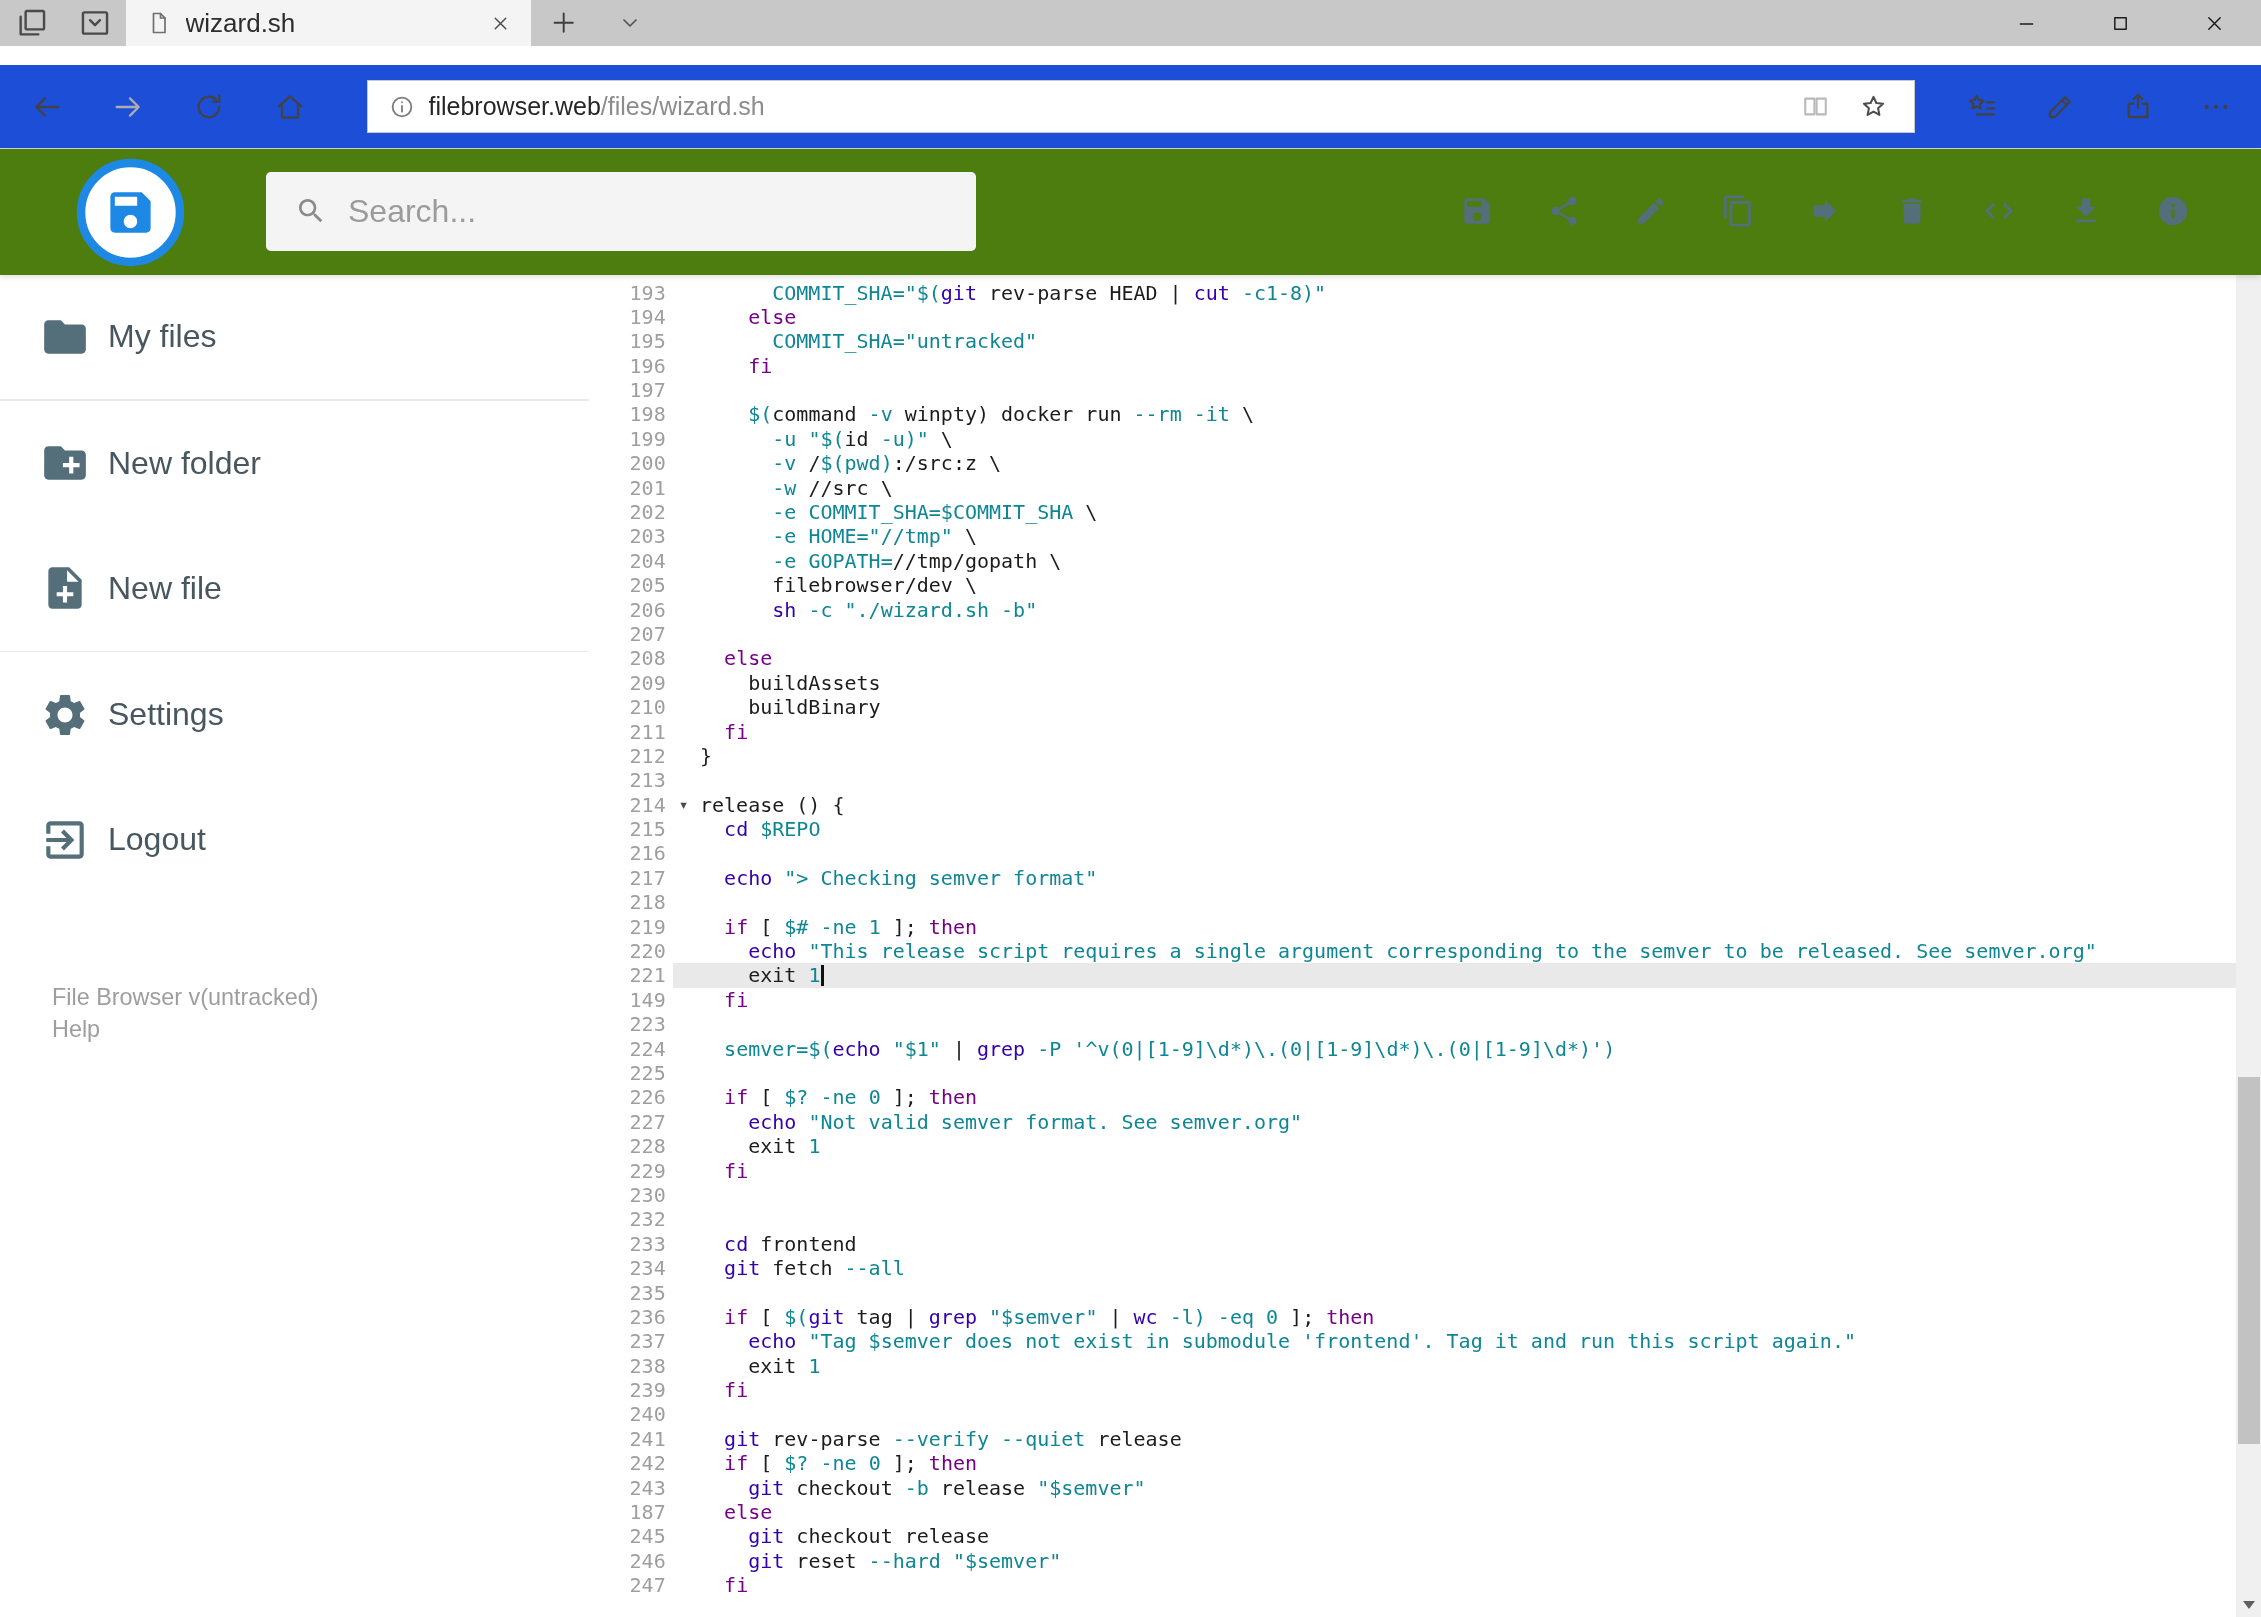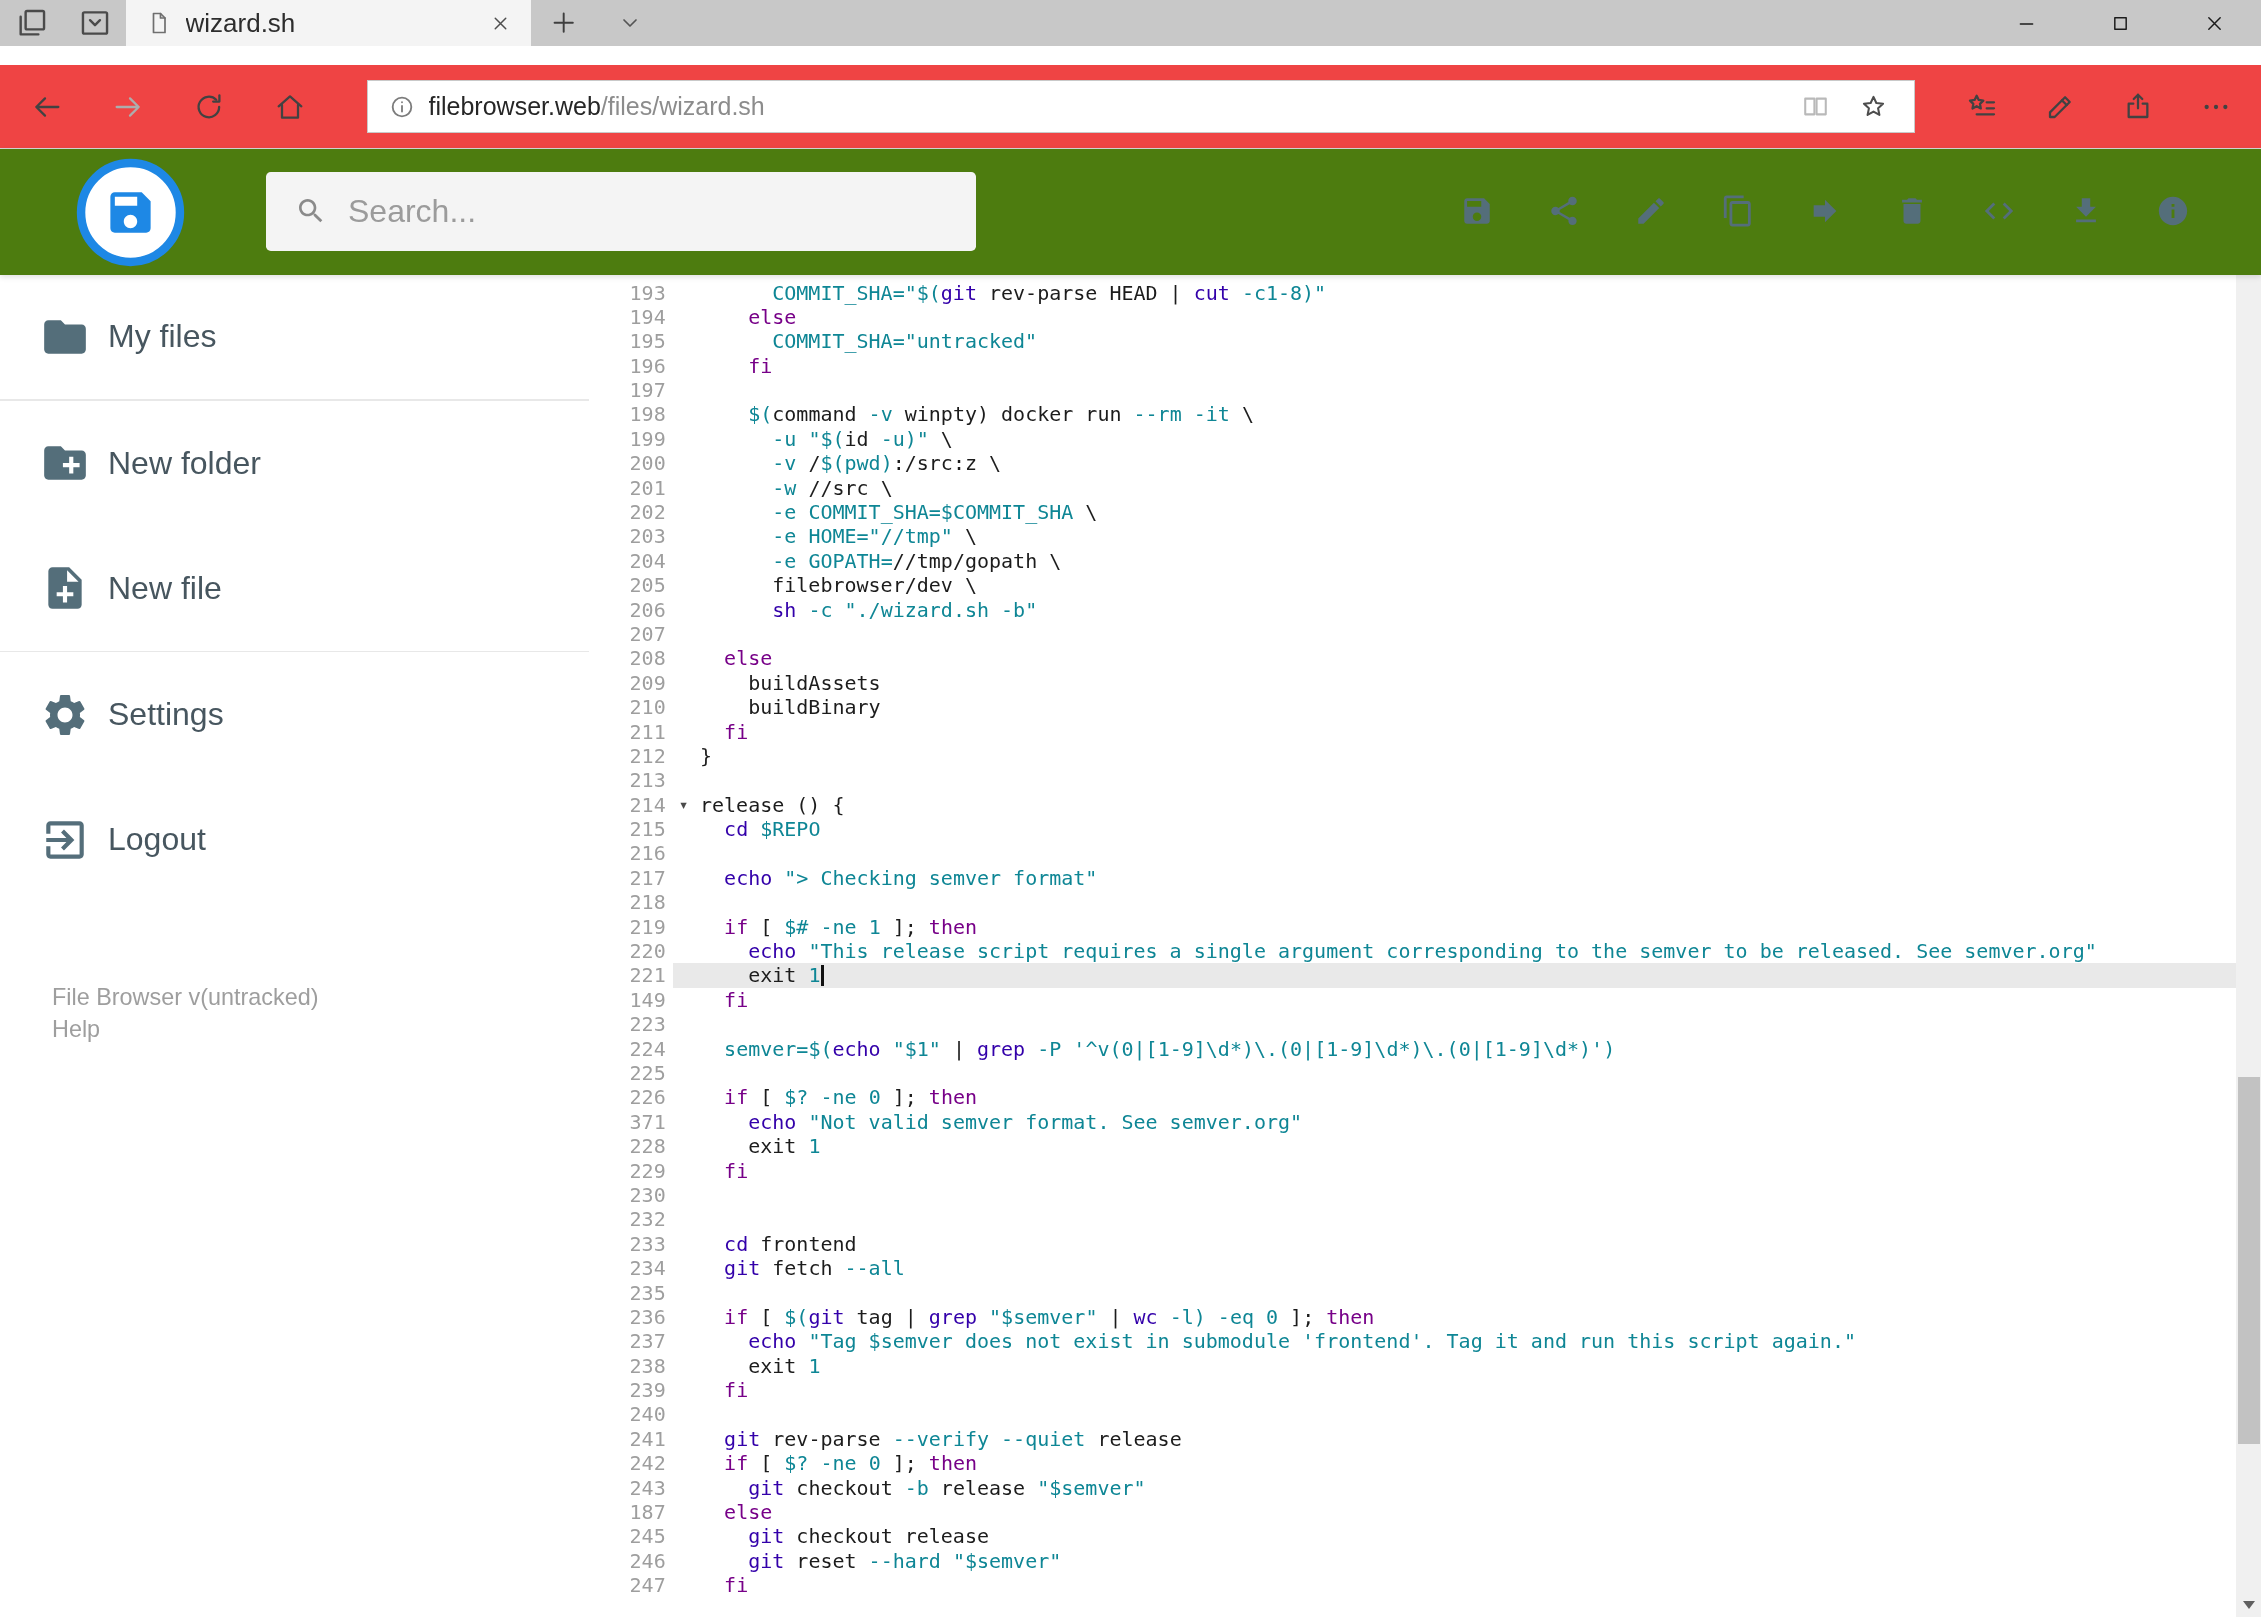--- a/index.html
+++ b/index.html
@@ -19,21 +19,21 @@
   .tab-close { width:32px; height:32px; display:flex; align-items:center; justify-content:center; color:#4d4d4d; }
   .tab-close svg { width:21px; height:21px; }
   .newtab-btn, .tablist-btn { width:66px; display:flex; align-items:center; justify-content:center; color:#3f3f3f; }
   .newtab-btn svg { width:27.4px; height:27.4px; }
   .tablist-btn svg { width:24px; height:24px; color:#555; }
   .win-controls { margin-left:auto; display:flex; align-items:stretch; }
   .win-btn { width:94px; display:flex; align-items:center; justify-content:center; color:#1c1c1c; }
   .win-btn svg { width:21px; height:21px; }
 
   
-  .navbar { position:absolute; left:0; top:65px; width:100%; height:84px; background:#ef4444;
+  .navbar { position:absolute; left:0; top:65px; width:100%; height:84px; background:#1d4ed8;
     border-bottom:1.6px solid #d5d5d5; display:flex; align-items:center; padding-left:6.5px; }
   .nav-btn { width:81px; height:78px; display:flex; align-items:center; justify-content:center; color:#424242; }
   .nav-btn svg { width:32px; height:32px; }
   .nav-btn.disabled { color:#adadad; }
   .addressbar { margin-left:36px; width:1548px; height:53px; background:#ffffff;
     border:1.6px solid #c9c9c9; display:flex; align-items:center; padding:0 11.3px 0 16px; }
   .addr-info { width:37px; display:flex; align-items:center; justify-content:center; color:#7c7c7c; }
   .addr-info svg { width:26px; height:26px; }
   .url { flex:1; font-size:25px; white-space:nowrap; overflow:hidden; margin-left:8px; }
   .url-domain { color:#262626; }
@@ -376,21 +376,21 @@
       <div class="cm-row"><div class="cm-gutter"><span>217</span></div><div class="cm-code"><span class="tok-d">  </span><span class="tok-b">echo</span><span class="tok-d"> </span><span class="tok-t">"&gt; Checking semver format"</span></div></div>
       <div class="cm-row"><div class="cm-gutter"><span>218</span></div><div class="cm-code"></div></div>
       <div class="cm-row"><div class="cm-gutter"><span>219</span></div><div class="cm-code"><span class="tok-d">  </span><span class="tok-k">if</span><span class="tok-d"> [ </span><span class="tok-t">$#</span><span class="tok-d"> </span><span class="tok-t">-ne</span><span class="tok-d"> </span><span class="tok-t">1</span><span class="tok-d"> ]; </span><span class="tok-k">then</span></div></div>
       <div class="cm-row"><div class="cm-gutter"><span>220</span></div><div class="cm-code"><span class="tok-d">    </span><span class="tok-b">echo</span><span class="tok-d"> </span><span class="tok-t">"This release script requires a single argument corresponding to the semver to be released. See semver.org"</span></div></div>
       <div class="cm-row active"><div class="cm-gutter"><span>221</span></div><div class="cm-code"><span class="tok-d">    exit </span><span class="tok-t">1</span><span class="cm-cursor"></span></div></div>
       <div class="cm-row"><div class="cm-gutter"><span>149</span></div><div class="cm-code"><span class="tok-d">  </span><span class="tok-k">fi</span></div></div>
       <div class="cm-row"><div class="cm-gutter"><span>223</span></div><div class="cm-code"></div></div>
       <div class="cm-row"><div class="cm-gutter"><span>224</span></div><div class="cm-code"><span class="tok-d">  </span><span class="tok-t">semver=$(</span><span class="tok-b">echo</span><span class="tok-d"> </span><span class="tok-t">"$1"</span><span class="tok-d"> | </span><span class="tok-b">grep</span><span class="tok-d"> </span><span class="tok-t">-P</span><span class="tok-d"> </span><span class="tok-t">'^v(0|[1-9]\d*)\.(0|[1-9]\d*)\.(0|[1-9]\d*)')</span></div></div>
       <div class="cm-row"><div class="cm-gutter"><span>225</span></div><div class="cm-code"></div></div>
       <div class="cm-row"><div class="cm-gutter"><span>226</span></div><div class="cm-code"><span class="tok-d">  </span><span class="tok-k">if</span><span class="tok-d"> [ </span><span class="tok-t">$?</span><span class="tok-d"> </span><span class="tok-t">-ne</span><span class="tok-d"> </span><span class="tok-t">0</span><span class="tok-d"> ]; </span><span class="tok-k">then</span></div></div>
-      <div class="cm-row"><div class="cm-gutter"><span>371</span></div><div class="cm-code"><span class="tok-d">    </span><span class="tok-b">echo</span><span class="tok-d"> </span><span class="tok-t">"Not valid semver format. See semver.org"</span></div></div>
+      <div class="cm-row"><div class="cm-gutter"><span>227</span></div><div class="cm-code"><span class="tok-d">    </span><span class="tok-b">echo</span><span class="tok-d"> </span><span class="tok-t">"Not valid semver format. See semver.org"</span></div></div>
       <div class="cm-row"><div class="cm-gutter"><span>228</span></div><div class="cm-code"><span class="tok-d">    exit </span><span class="tok-t">1</span></div></div>
       <div class="cm-row"><div class="cm-gutter"><span>229</span></div><div class="cm-code"><span class="tok-d">  </span><span class="tok-k">fi</span></div></div>
       <div class="cm-row"><div class="cm-gutter"><span>230</span></div><div class="cm-code"></div></div>
       <div class="cm-row"><div class="cm-gutter"><span>232</span></div><div class="cm-code"></div></div>
       <div class="cm-row"><div class="cm-gutter"><span>233</span></div><div class="cm-code"><span class="tok-d">  </span><span class="tok-b">cd</span><span class="tok-d"> frontend</span></div></div>
       <div class="cm-row"><div class="cm-gutter"><span>234</span></div><div class="cm-code"><span class="tok-d">  </span><span class="tok-b">git</span><span class="tok-d"> fetch </span><span class="tok-t">--all</span></div></div>
       <div class="cm-row"><div class="cm-gutter"><span>235</span></div><div class="cm-code"></div></div>
       <div class="cm-row"><div class="cm-gutter"><span>236</span></div><div class="cm-code"><span class="tok-d">  </span><span class="tok-k">if</span><span class="tok-d"> [ </span><span class="tok-t">$(</span><span class="tok-b">git</span><span class="tok-d"> tag | </span><span class="tok-b">grep</span><span class="tok-d"> </span><span class="tok-t">"$semver"</span><span class="tok-d"> | </span><span class="tok-b">wc</span><span class="tok-d"> </span><span class="tok-t">-l)</span><span class="tok-d"> </span><span class="tok-t">-eq</span><span class="tok-d"> </span><span class="tok-t">0</span><span class="tok-d"> ]; </span><span class="tok-k">then</span></div></div>
       <div class="cm-row"><div class="cm-gutter"><span>237</span></div><div class="cm-code"><span class="tok-d">    </span><span class="tok-b">echo</span><span class="tok-d"> </span><span class="tok-t">"Tag $semver does not exist in submodule 'frontend'. Tag it and run this script again."</span></div></div>
       <div class="cm-row"><div class="cm-gutter"><span>238</span></div><div class="cm-code"><span class="tok-d">    exit </span><span class="tok-t">1</span></div></div>

